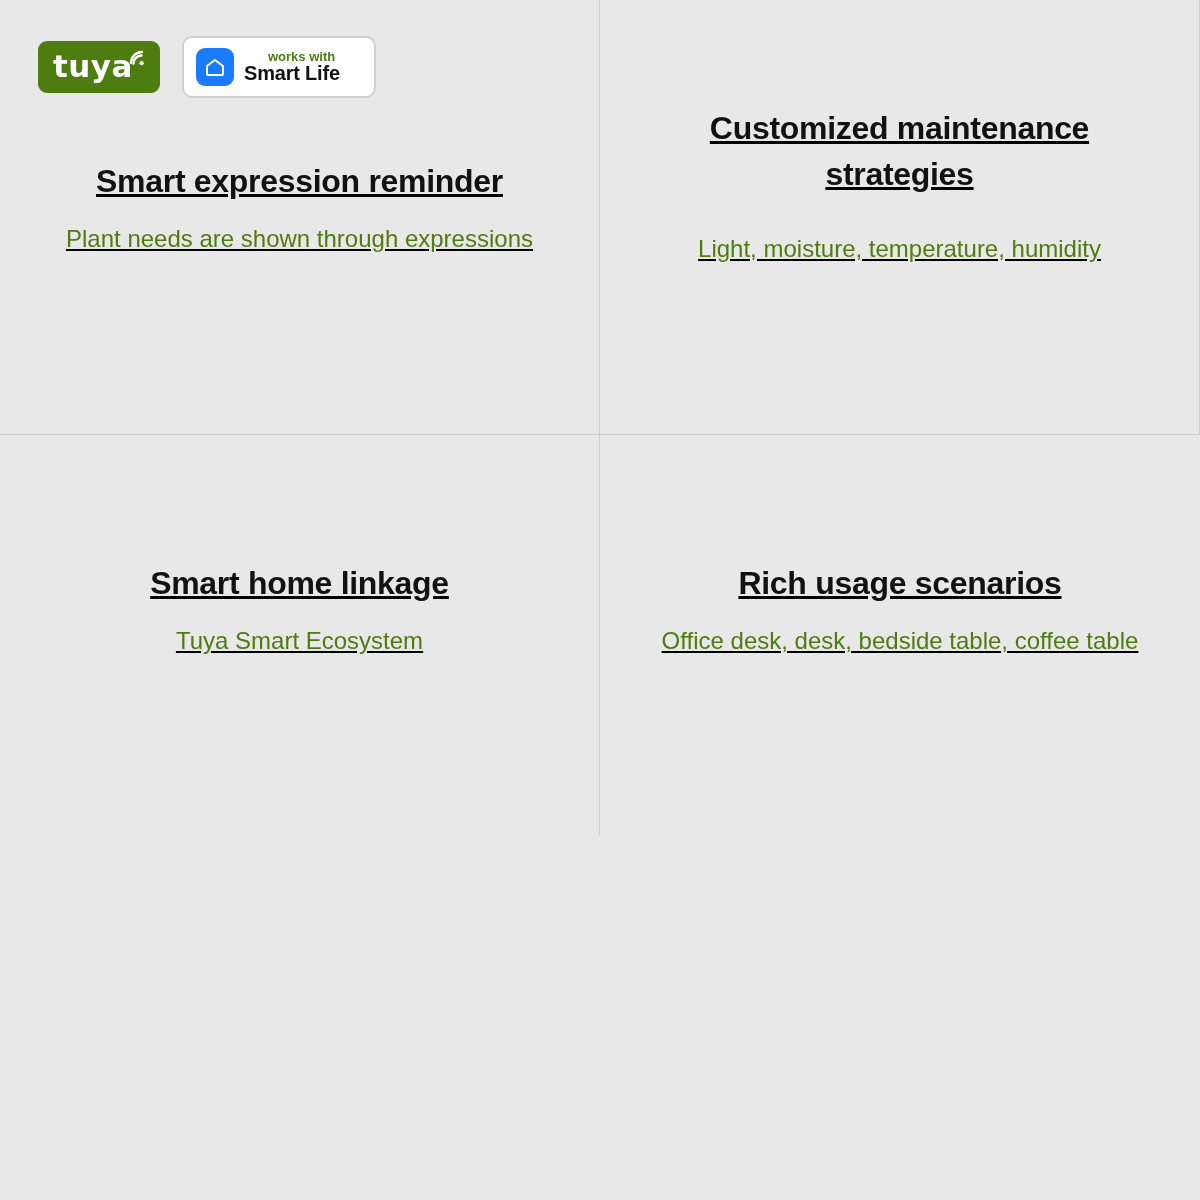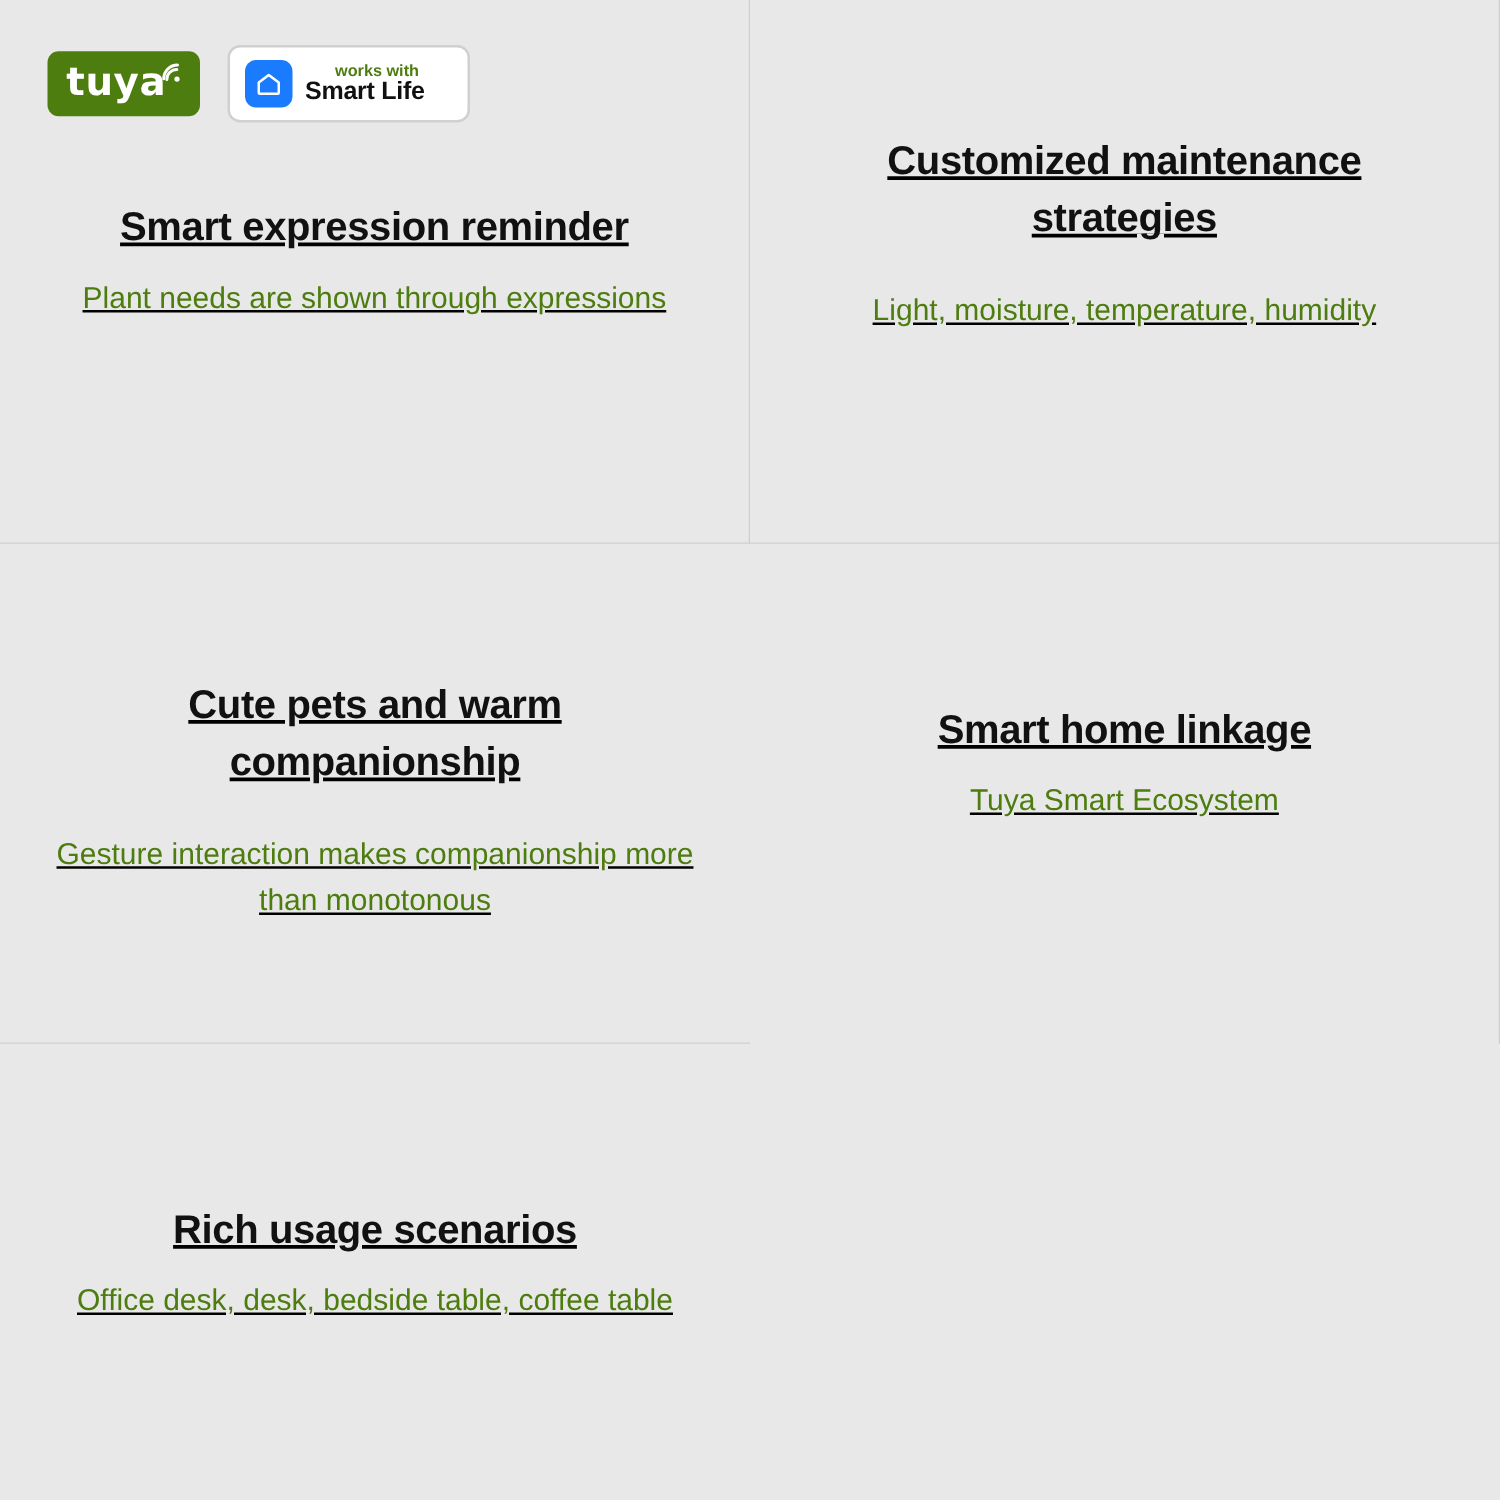--- a/index.html
+++ b/index.html
@@ -159,24 +159,20 @@
       <div class="cell-title">Smart expression reminder</div>
       <div class="cell-desc">Plant needs are shown through expressions</div>
     </div>
 
 
     <div class="cell c1 r2 r2b">
       <div class="cell-title">Customized maintenance strategies</div>
       <div class="cell-desc">Light, moisture, temperature, humidity</div>
     </div>
 
-    <div class="cell c2 r2 r2b">
-      <div class="cell-title">Cute pets and warm companionship</div>
-      <div class="cell-desc">Gesture interaction makes companionship more than monotonous</div>
-    </div>
 
     <div class="cell c1 r3">
       <div class="cell-title">Smart home linkage</div>
       <div class="cell-desc">Tuya Smart Ecosystem</div>
     </div>
 
     <div class="cell c2 r3">
       <div class="cell-title">Rich usage scenarios</div>
       <div class="cell-desc">Office desk, desk, bedside table, coffee table</div>
     </div>

